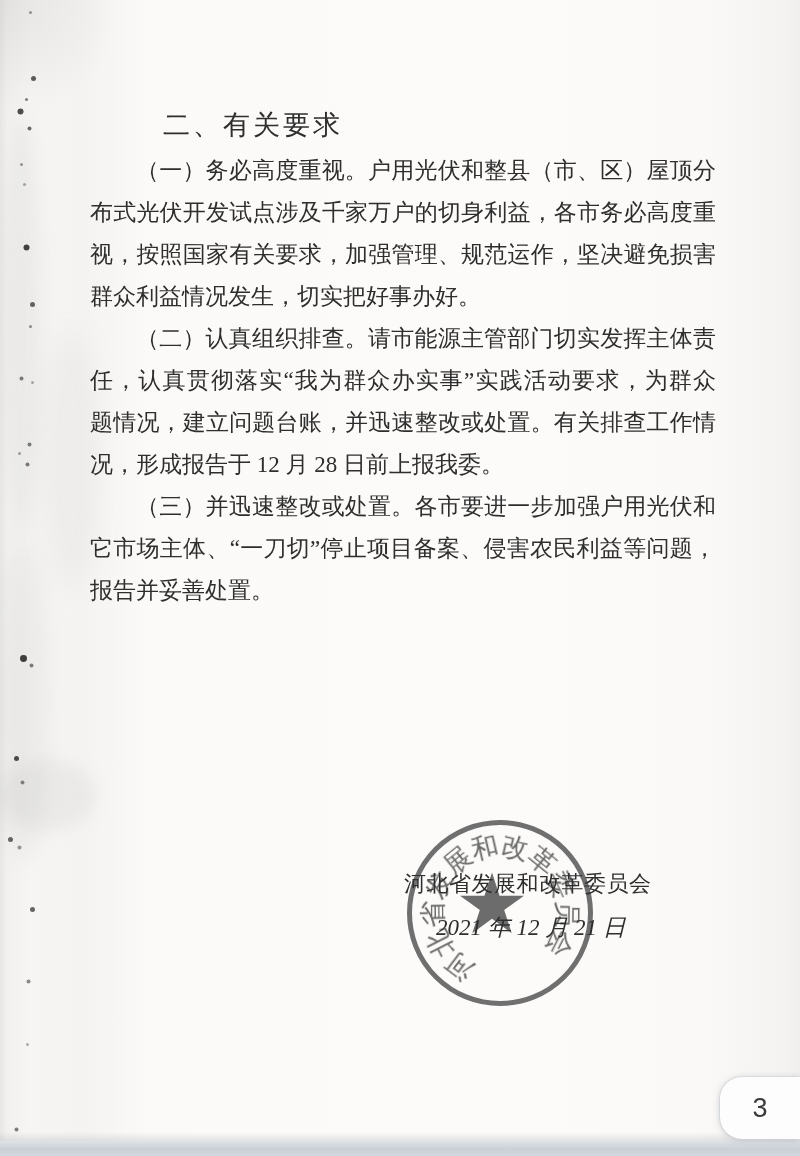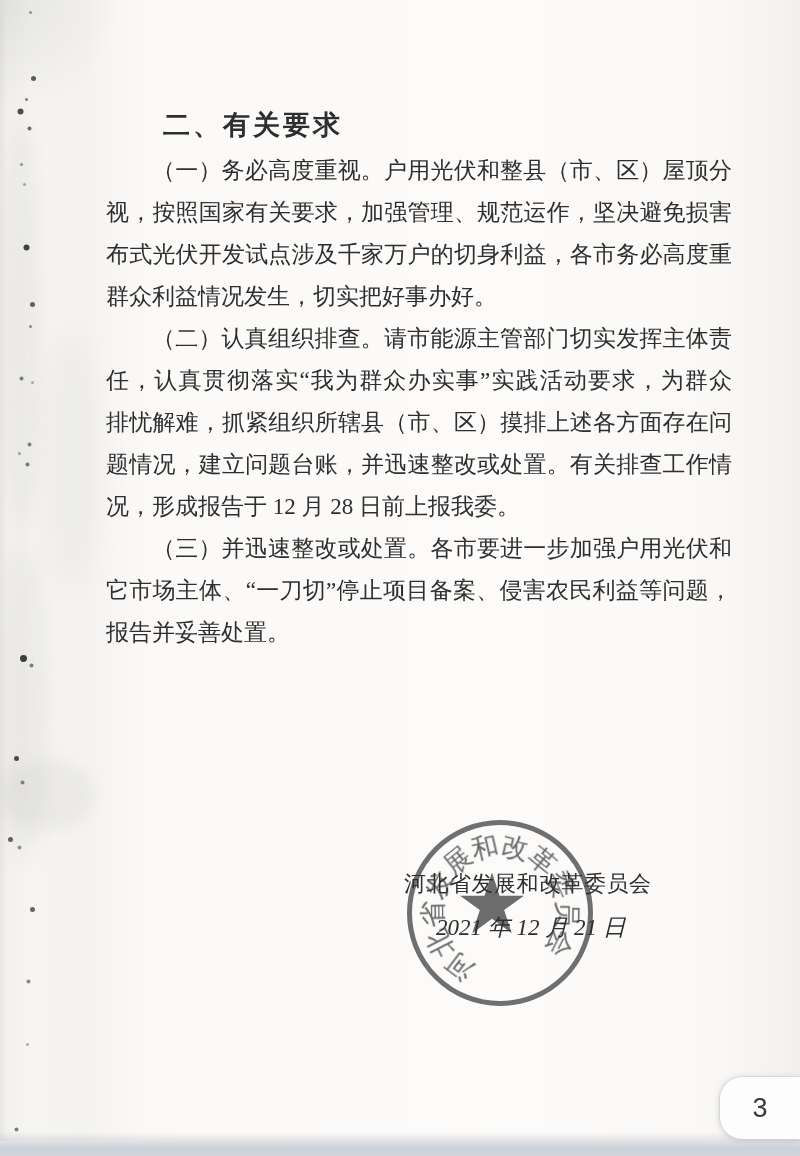--- a/index.html
+++ b/index.html
@@ -30,24 +30,24 @@
       26px 463px 0 .5px rgba(45,45,45,.6), 22px 657px 0 2px rgba(30,30,30,.85),
       30px 664px 0 .5px rgba(50,50,50,.6), 15px 757px 0 1px rgba(35,35,35,.8),
       21px 781px 0 .5px rgba(50,50,50,.55), 9px 838px 0 1px rgba(40,40,40,.7),
       18px 846px 0 .5px rgba(55,55,55,.5), 31px 908px 0 1px rgba(40,40,40,.7),
       27px 980px 0 .5px rgba(50,50,50,.55), 26px 1043px 0 0 rgba(60,60,60,.4),
       15px 1128px 0 .5px rgba(45,45,45,.6), 30px 1147px 0 0 rgba(60,60,60,.45);
   }
   
   .heading {
     position:absolute; left:163px; top:104px; height:42px; line-height:42px;
-    font-family:"Liberation Sans", sans-serif; font-weight:bold;
+    font-family:"Liberation Sans", sans-serif; font-weight:normal;
     font-size:27px; letter-spacing:3px; z-index:3;
   }
-  .body-text { position:absolute; left:106px; top:150px; width:626px; z-index:3; }
+  .body-text { position:absolute; left:90px; top:150px; width:626px; z-index:3; }
   .line {
     height:42px; line-height:42px; font-size:23px;
     text-align:justify; text-align-last:justify; text-justify:inter-ideograph;
     white-space:nowrap; overflow:visible;
   }
   .line.first { text-indent:2em; }
   .line.last { text-align-last:left; white-space:normal; }
   .contact {
     position:absolute; left:156px; top:783px; height:42px; line-height:42px;
     font-size:23px; z-index:3; white-space:nowrap;
@@ -95,28 +95,27 @@
   <div class="smudge sm2"></div>
   <div class="smudge sm3"></div>
   <div class="smudge sm4"></div>
   <div class="speckles"></div>
 
   <div class="heading">二、有关要求</div>
 
   <div class="body-text">
       <div>
         <div class="line first">（一）务必高度重视。户用光伏和整县（市、区）屋顶分</div>
+        <div class="line">布式光伏开发试点涉及千家万户的切身利益，各市务必高度重</div>
         <div class="line">视，按照国家有关要求，加强管理、规范运作，坚决避免损害</div>
-        <div class="line">布式光伏开发试点涉及千家万户的切身利益，各市务必高度重</div>
         <div class="line last">群众利益情况发生，切实把好事办好。</div>
       </div>
       <div>
         <div class="line first">（二）认真组织排查。请市能源主管部门切实发挥主体责</div>
         <div class="line">任，认真贯彻落实“我为群众办实事”实践活动要求，为群众</div>
-        <div class="line">排忧解难，抓紧组织所辖县（市、区）摸排上述各方面存在问</div>
         <div class="line">题情况，建立问题台账，并迅速整改或处置。有关排查工作情</div>
         <div class="line last">况，形成报告于 12 月 28 日前上报我委。</div>
       </div>
       <div>
         <div class="line first">（三）并迅速整改或处置。各市要进一步加强户用光伏和</div>
         <div class="line">它市场主体、“一刀切”停止项目备案、侵害农民利益等问题，</div>
         <div class="line last">报告并妥善处置。</div>
       </div>
     </div>
 

